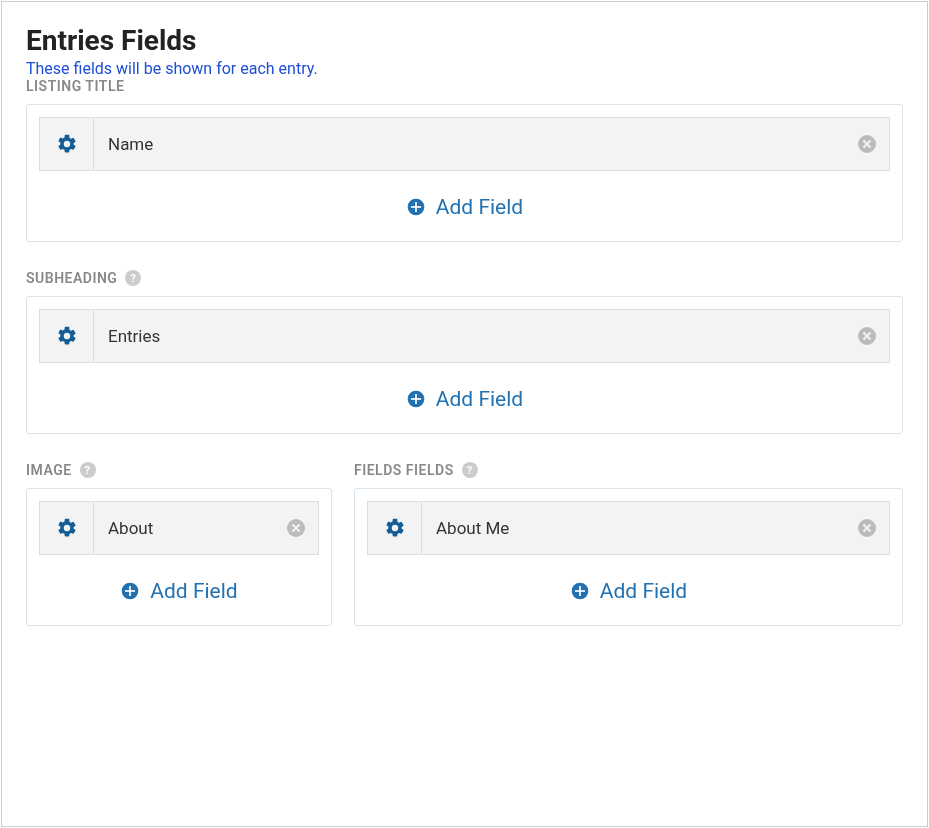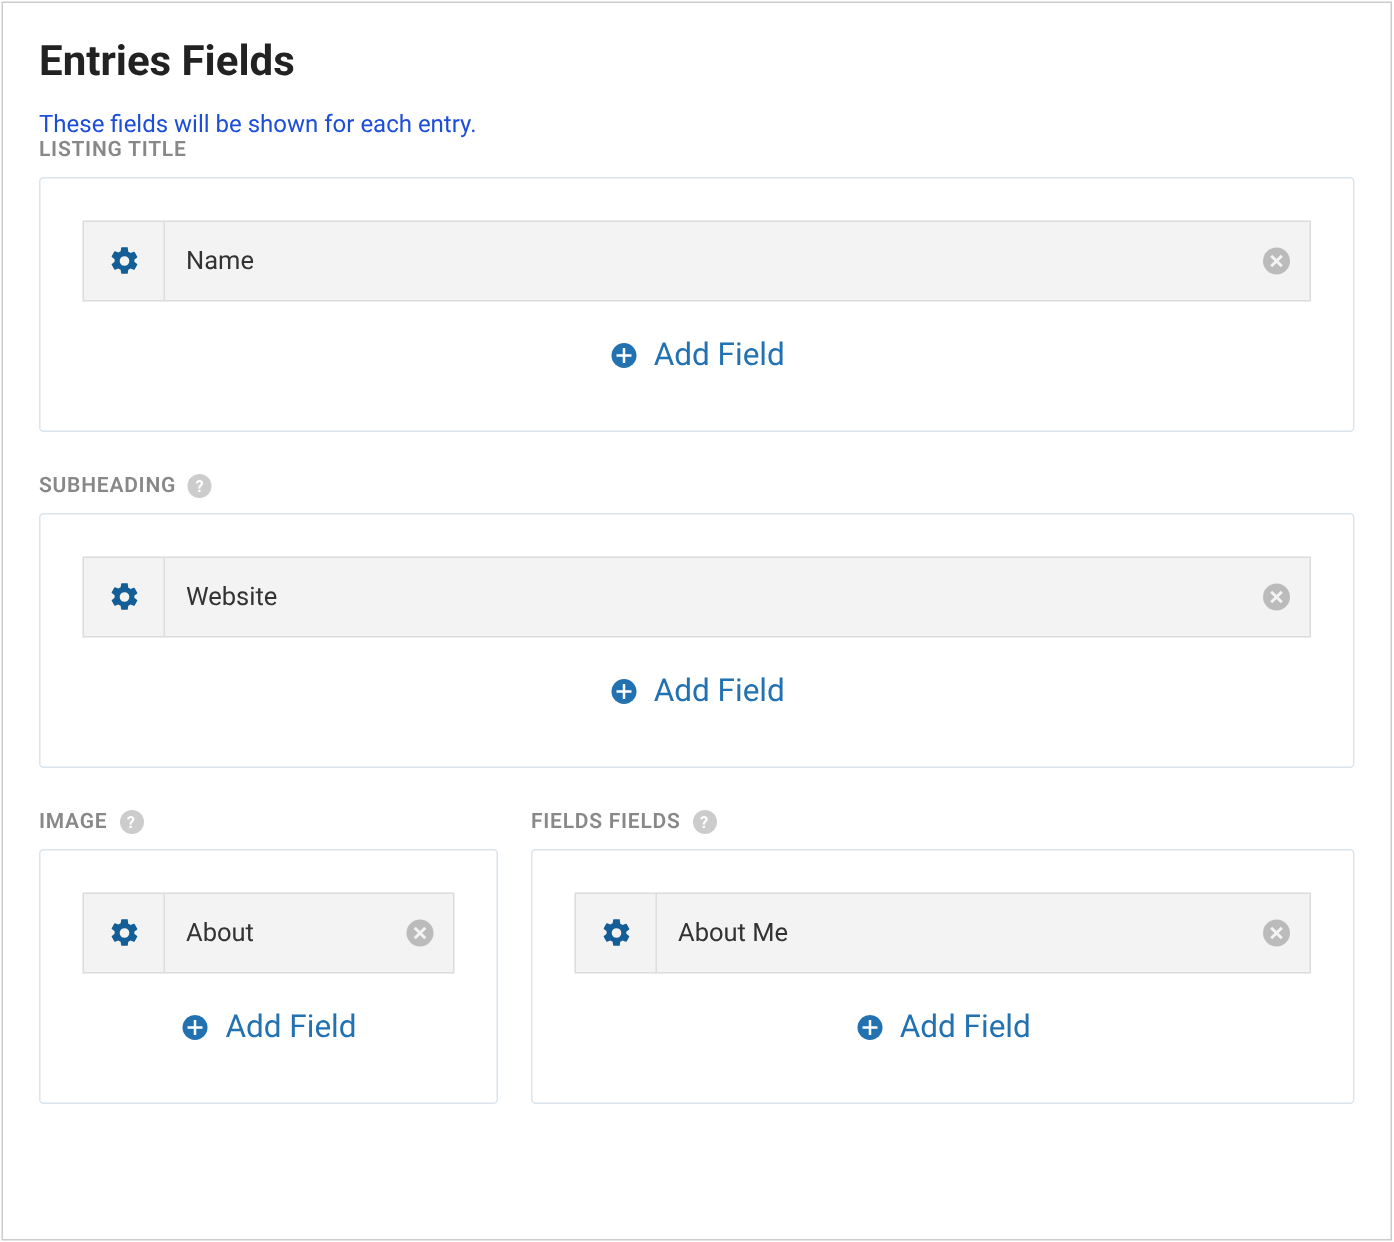--- a/index.html
+++ b/index.html
@@ -12,21 +12,21 @@
       border: 1px solid #ccc;
       width: 927px;
       height: 826px;
       padding: 22px 24px;
       background: #fff;
     }
     .title {
       font-size: 28px;
       font-weight: 700;
       color: #222;
-      margin-bottom: 16px;
+      margin-bottom: 2px;
     }
     .subtitle {
       font-size: 16px;
       color: #1d4ed8;
     }
     .section-label {
       font-size: 14px;
       font-weight: 600;
       color: #888;
       letter-spacing: 0.5px;
@@ -44,21 +44,21 @@
       font-size: 11px;
       font-weight: 700;
       display: inline-flex;
       align-items: center;
       justify-content: center;
       cursor: pointer;
     }
     .field-box {
       border: 1px solid #d9e4ec;
       border-radius: 3px;
-      padding: 28px;
+      padding: 12px;
       background: #fff;
       margin-bottom: 28px;
     }
     .field-row {
       display: flex;
       align-items: stretch;
       border: 1px solid #ddd;
       background: #f3f3f3;
       height: 54px;
     }
@@ -164,21 +164,21 @@
       <span>SUBHEADING</span>
       <span class="help-icon">?</span>
     </div>
     <div class="field-box">
       <div class="field-row">
         <div class="gear-cell">
           <svg class="gear-svg" viewBox="0 0 24 24" fill="#135e96">
               <path d="M19.14 12.94a7.14 7.14 0 0 0 .05-.94 7.14 7.14 0 0 0-.05-.94l2.03-1.58a.5.5 0 0 0 .12-.64l-1.92-3.32a.5.5 0 0 0-.6-.22l-2.39.96a7.03 7.03 0 0 0-1.62-.94l-.36-2.54A.5.5 0 0 0 13.9 2h-3.84a.5.5 0 0 0-.49.42l-.36 2.54c-.58.24-1.12.55-1.62.94l-2.39-.96a.5.5 0 0 0-.6.22L2.68 8.48a.5.5 0 0 0 .12.64l2.03 1.58c-.03.31-.05.63-.05.94s.02.63.05.94l-2.03 1.58a.5.5 0 0 0-.12.64l1.92 3.32c.13.22.39.31.6.22l2.39-.96c.5.39 1.04.7 1.62.94l.36 2.54c.4.24.25.42.49.42h3.84a.5.5 0 0 0 .49-.42l.36-2.54c.58-.24 1.12-.55 1.62-.94l2.39.96c.22.09.48 0 .6-.22l1.92-3.32a.5.5 0 0 0-.12-.64l-2.03-1.58zM12 15.5A3.5 3.5 0 1 1 12 8.5a3.5 3.5 0 0 1 0 7z"></path>
             </svg>
         </div>
-        <div class="field-name">Website</div>
+        <div class="field-name">Entries</div>
         <div class="remove-cell">
           <span class="remove-icon"></span>
         </div>
       </div>
       <div class="add-field-row">
         <svg class="plus-svg" viewBox="0 0 24 24" fill="#2271b1">
             <circle cx="12" cy="12" r="10"></circle>
             <rect x="11" y="6" width="2" height="12" fill="#fff"></rect>
             <rect x="6" y="11" width="12" height="2" fill="#fff"></rect>
           </svg>

